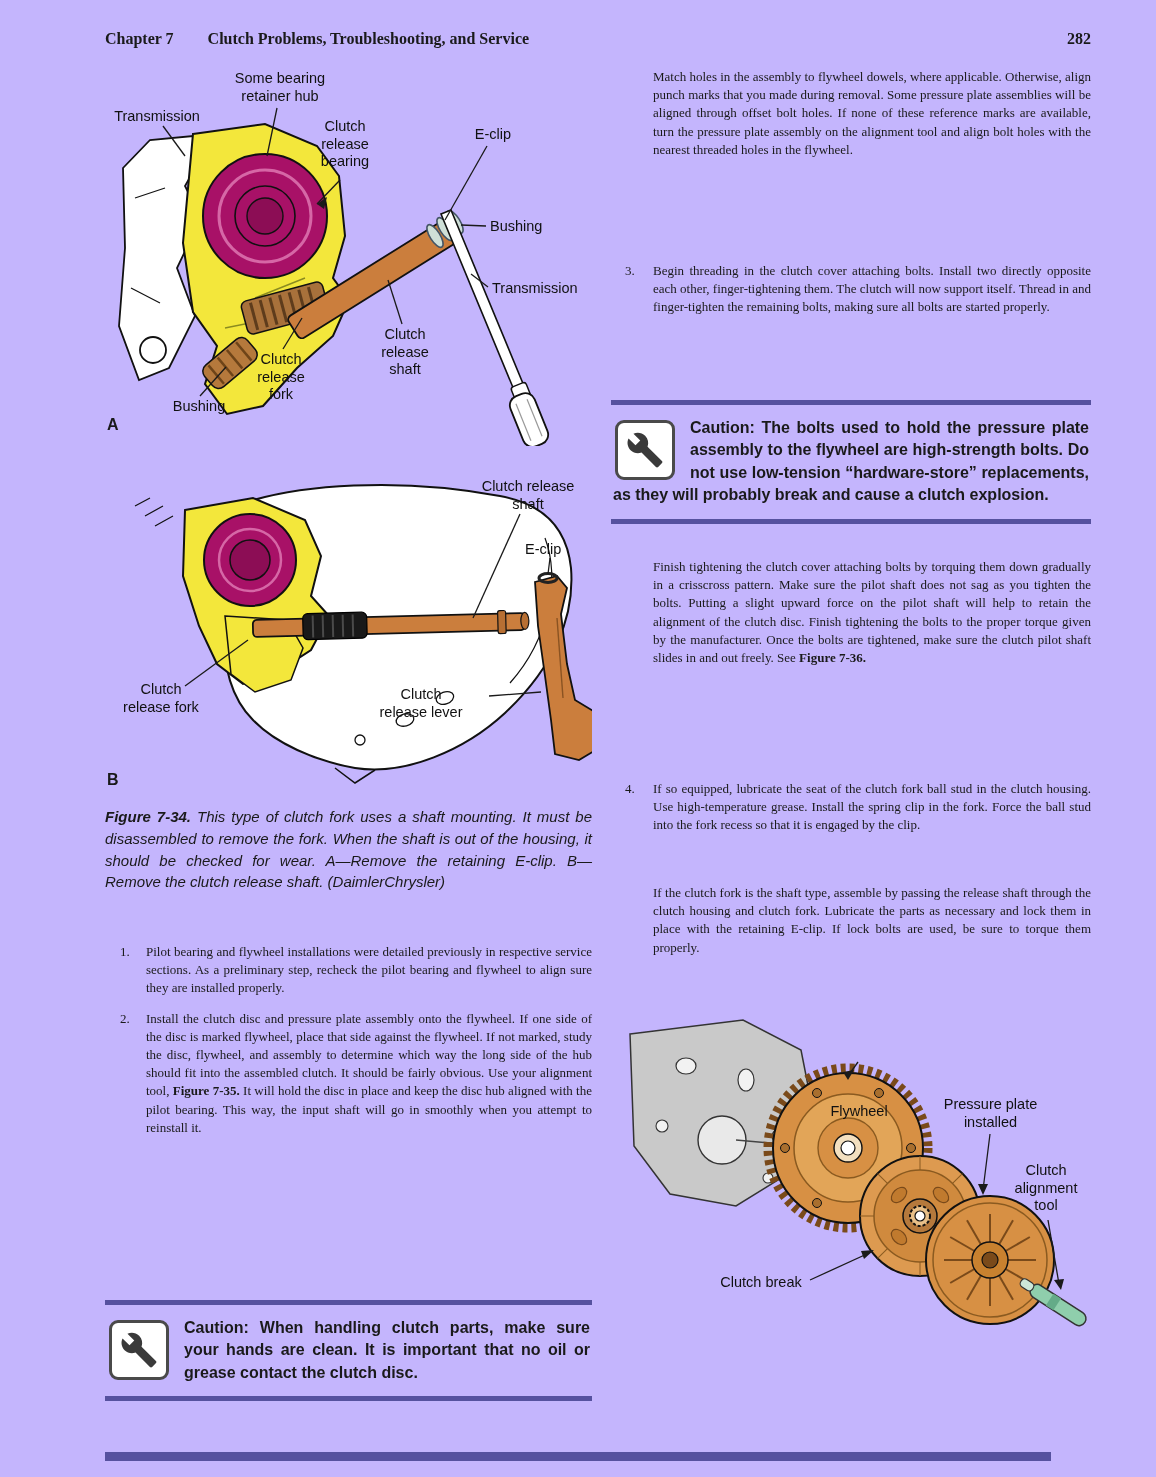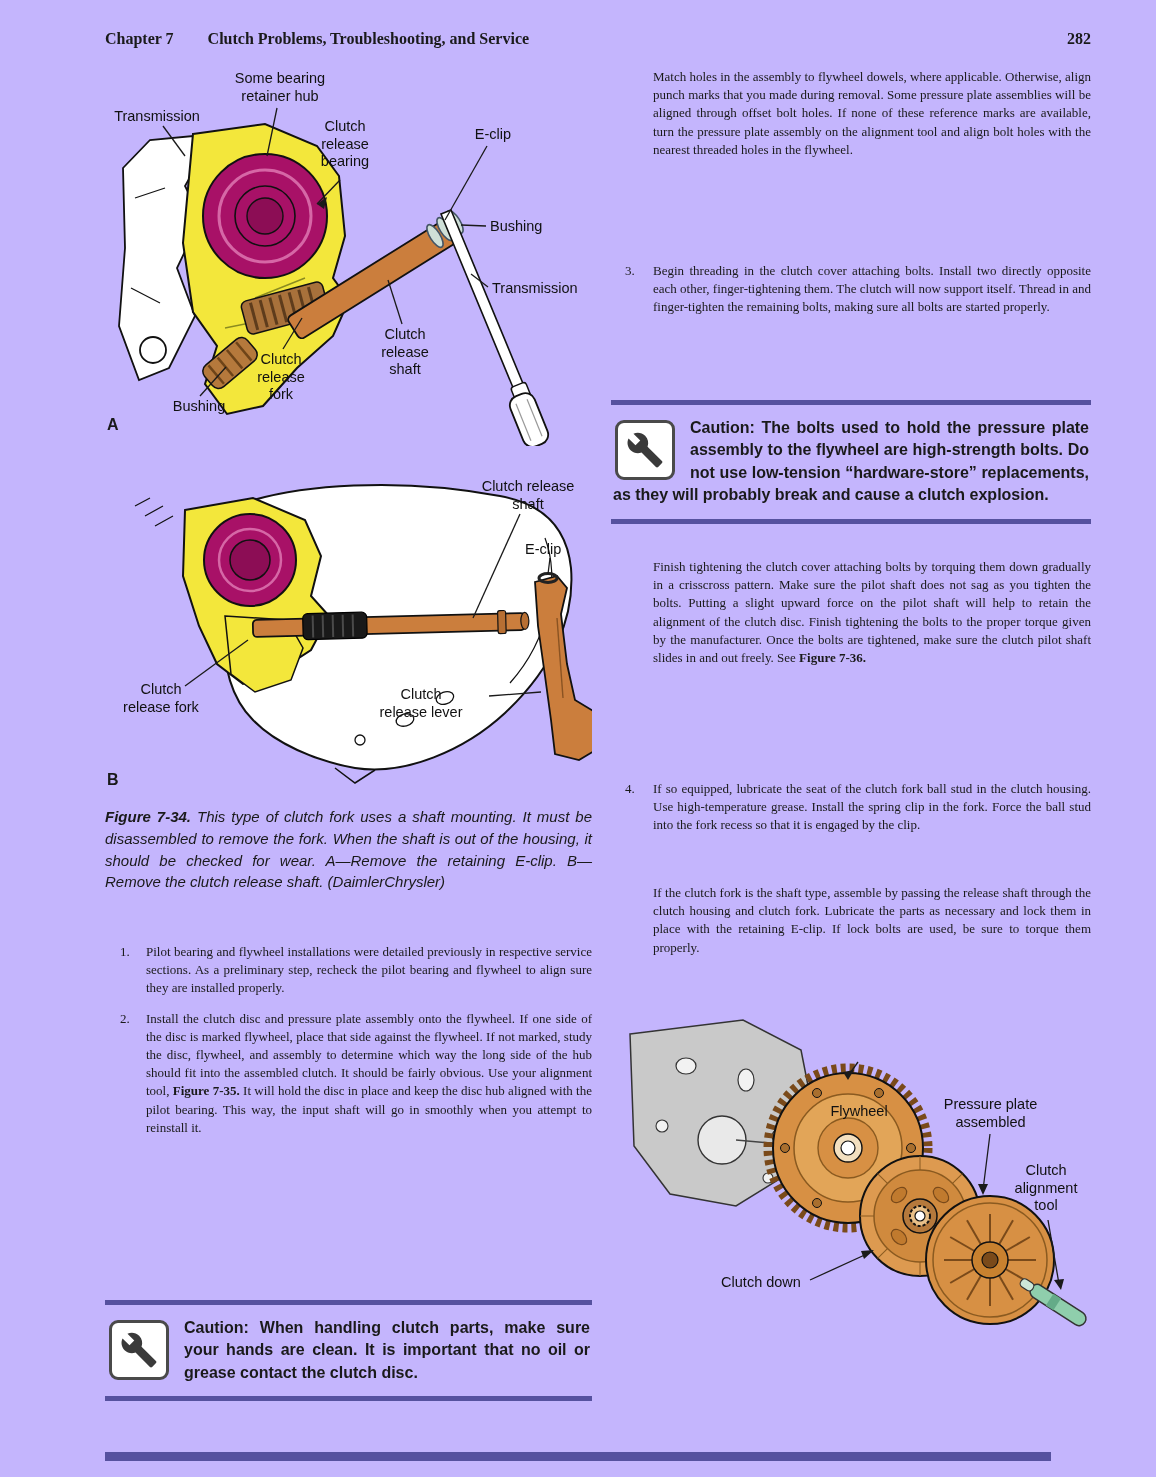--- a/index.html
+++ b/index.html
@@ -363,23 +363,23 @@
       </g>
       <g fill="#1a1a1a">
         <polygon points="230,72 236,62 225,64"></polygon>
         <polygon points="365,187 360,176 370,176"></polygon>
         <polygon points="443,282 436,272 446,271"></polygon>
         <polygon points="256,242 246,251 243,243"></polygon>
       </g>
     </svg>
     <div class="dlabel" style="left:195px; top:52px; width:92px;margin-top:43px;">Flywheel</div>
     <div class="dlabel" style="left:300px; top:88px; width:145px;">Pressure plate
-assembled</div>
+installed</div>
     <div class="dlabel" style="left:372px; top:154px; width:112px;">Clutch
 alignment
 tool</div>
-    <div class="dlabel" style="left:93px; top:266px; width:100px;">Clutch down</div>
+    <div class="dlabel" style="left:93px; top:266px; width:100px;">Clutch break</div>
   </div>
 
 
   <div class="abs bottom-bar" style="left:105px; top:1452px; width:946px; height:9px;"></div>
 
 </div>
 
 </body></html>

